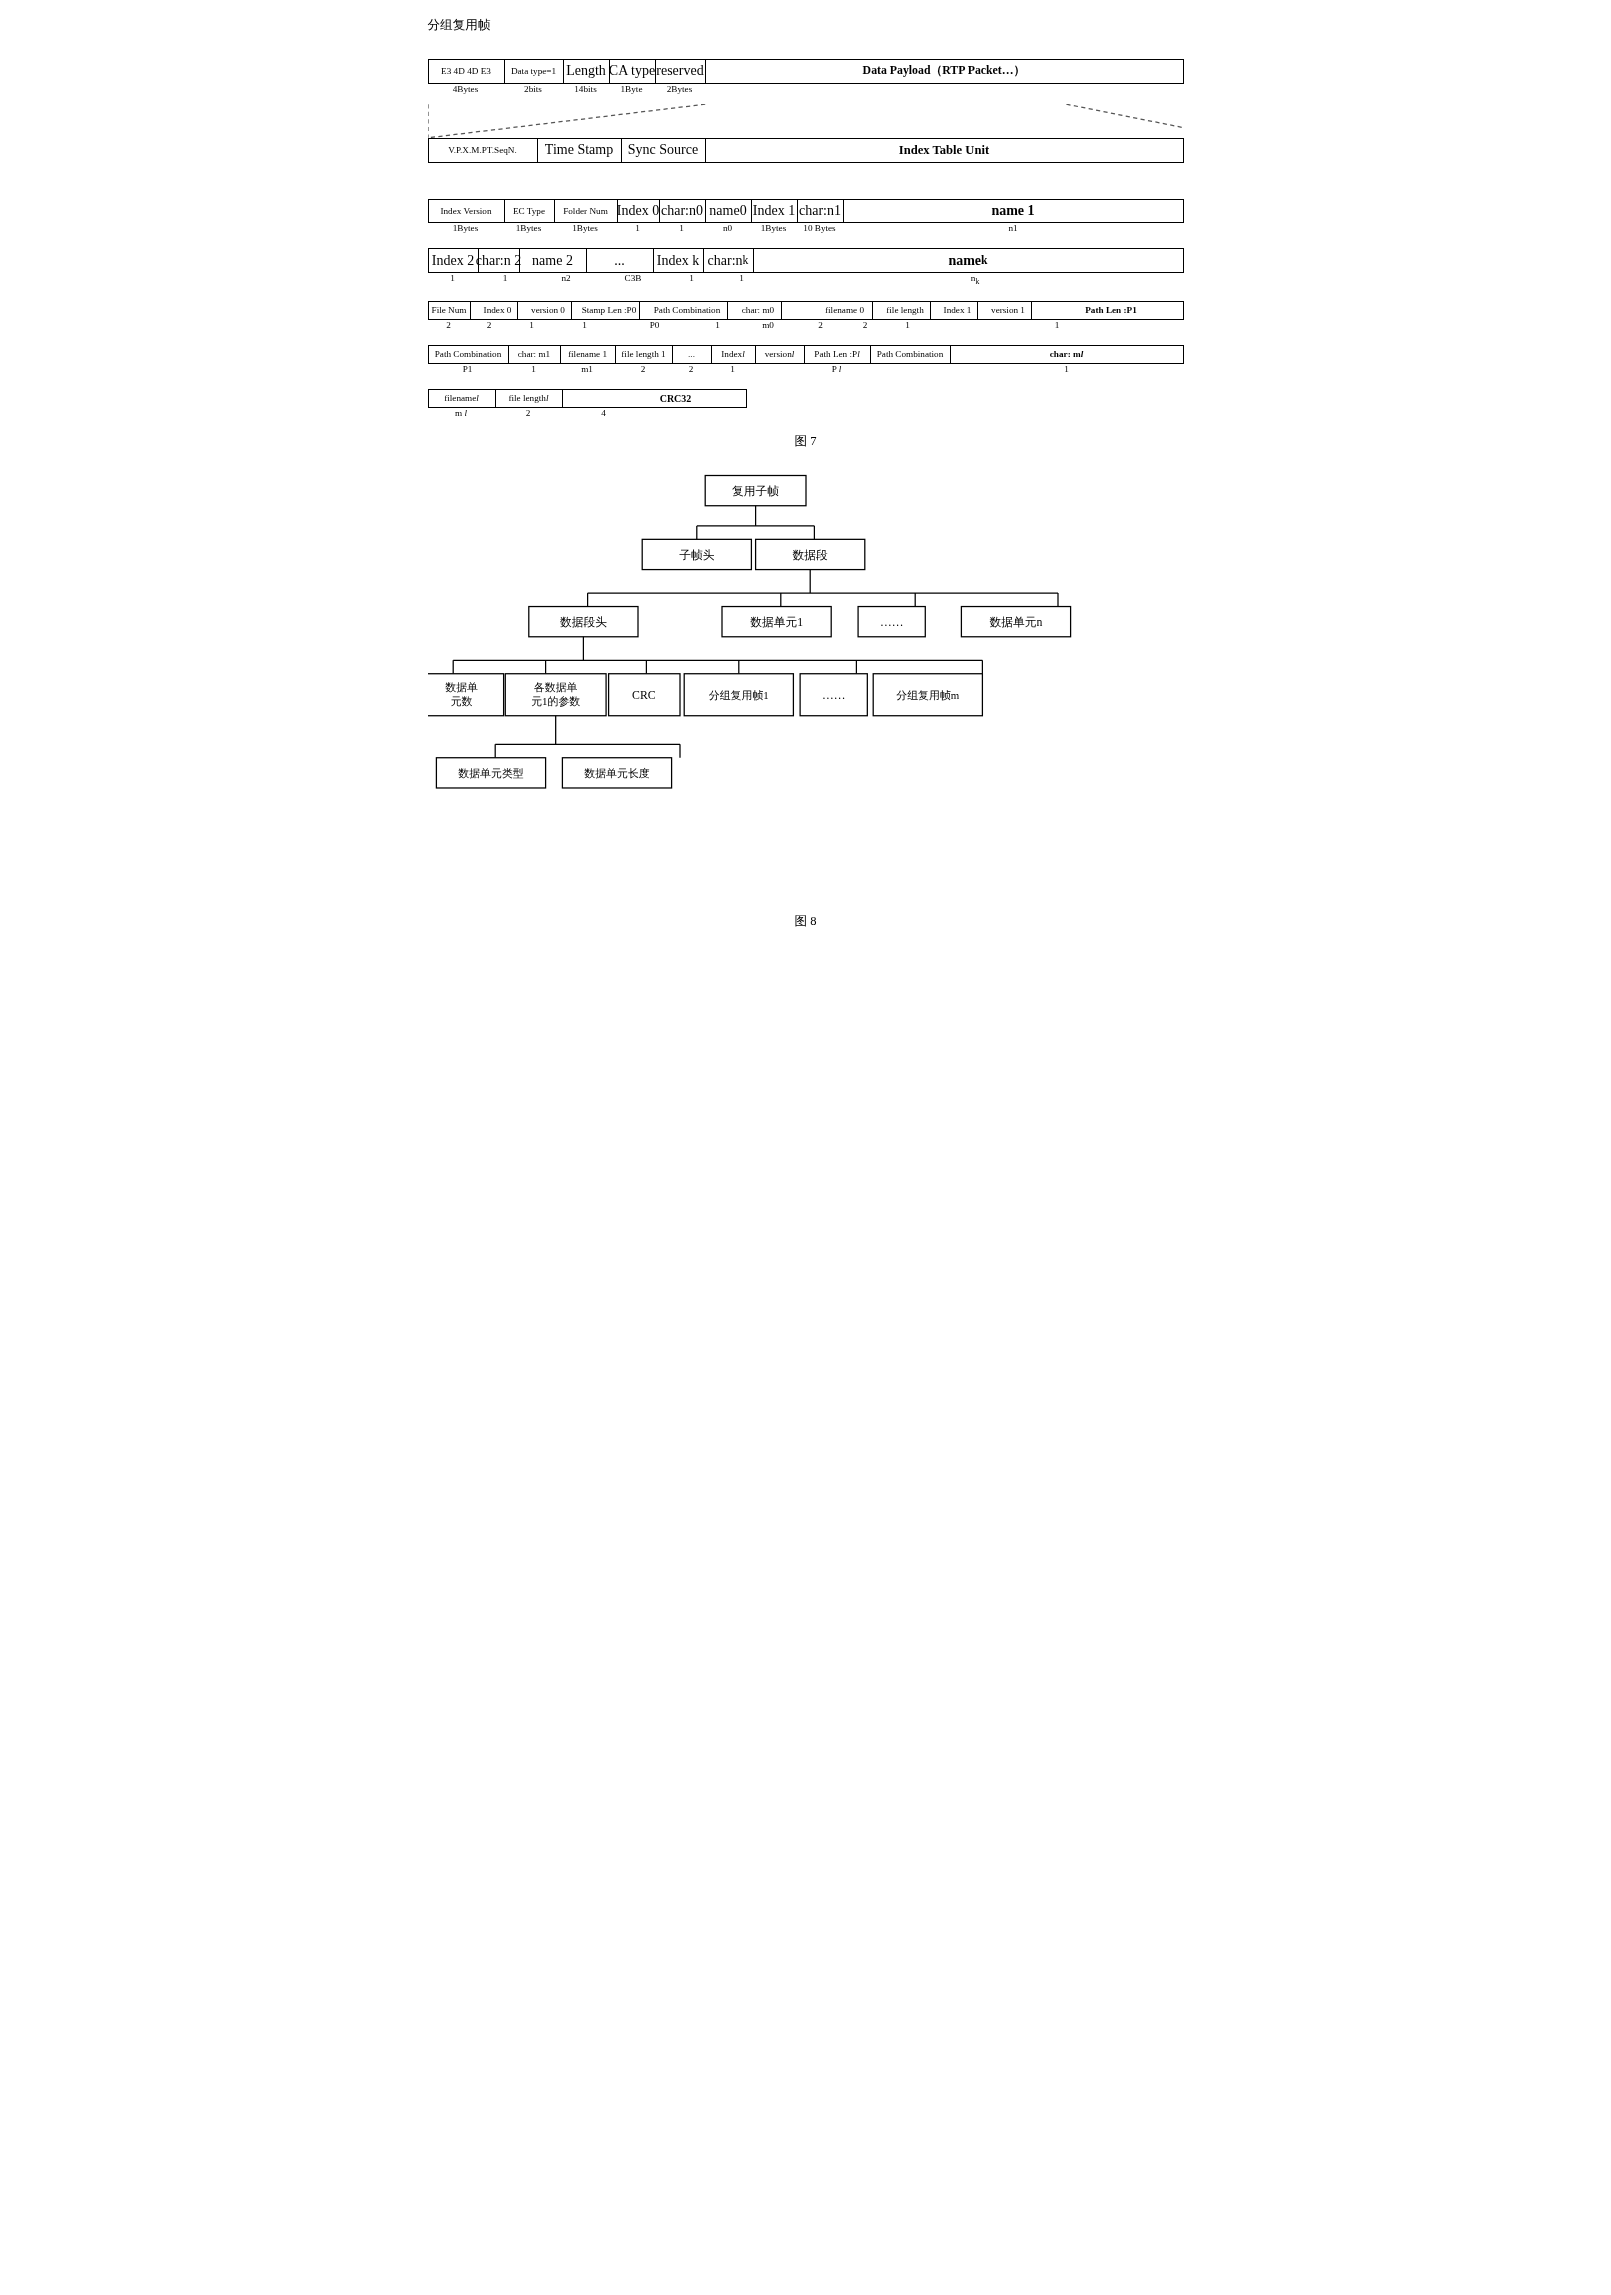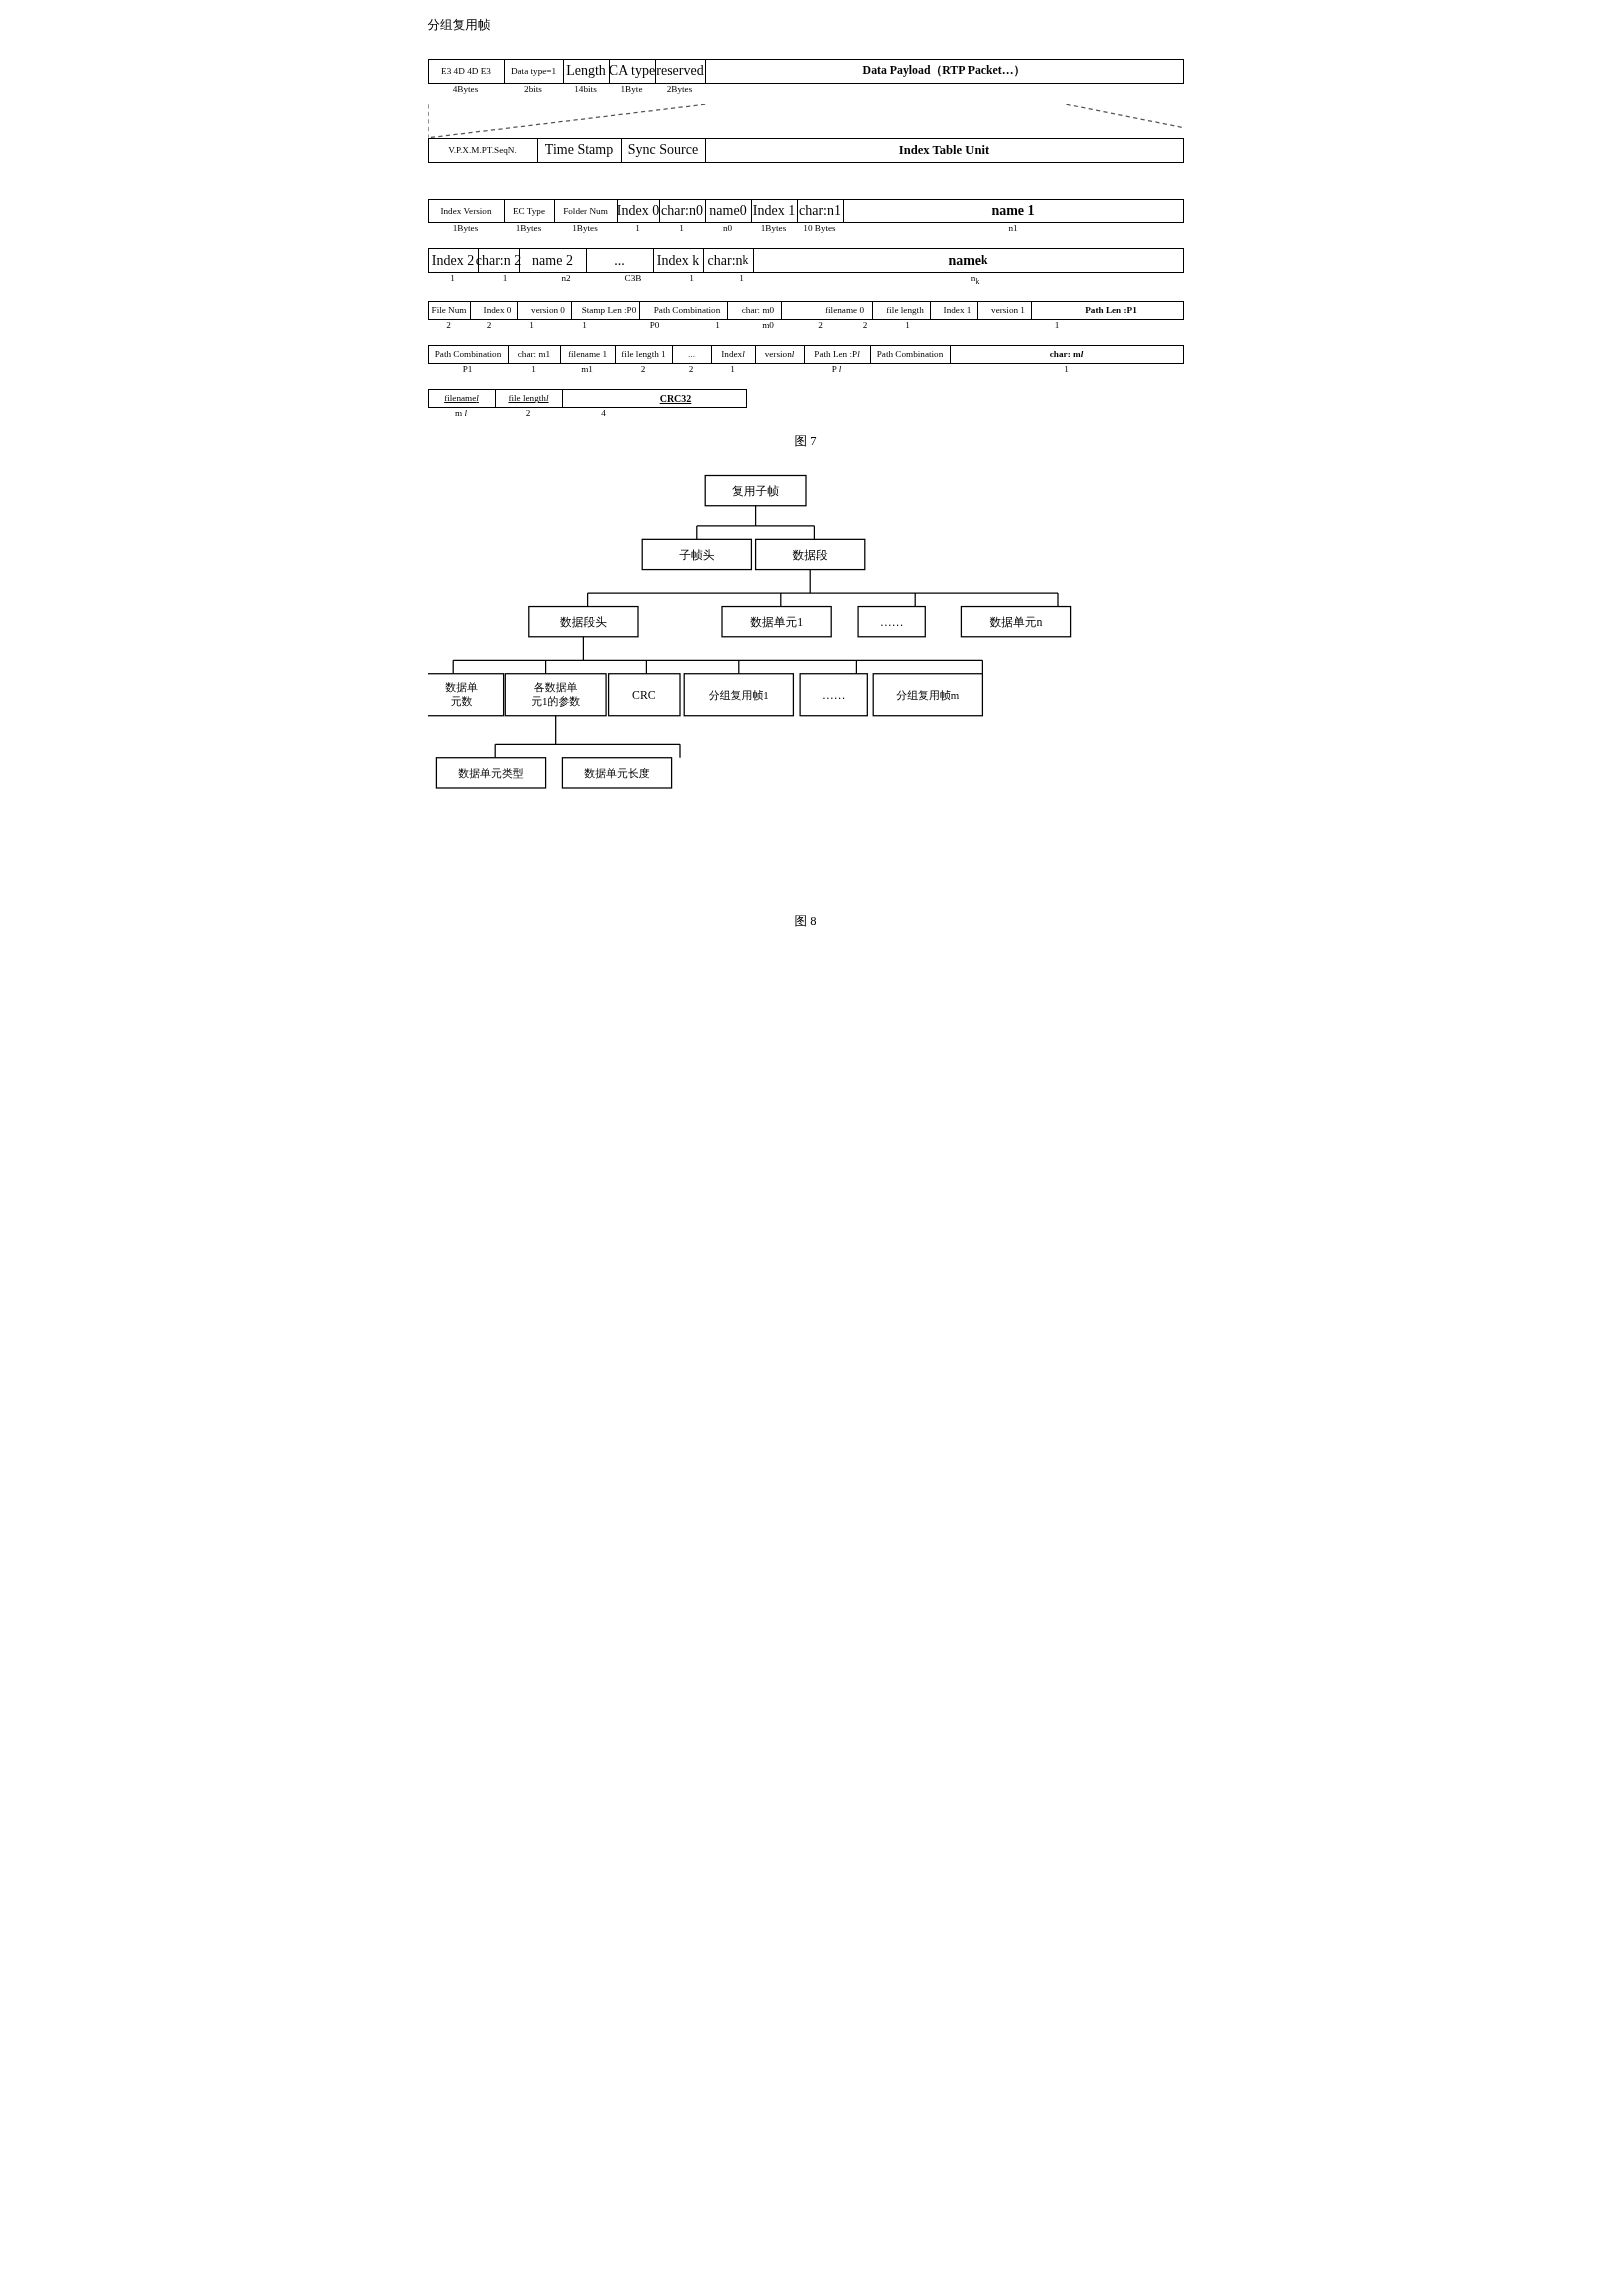--- a/index.html
+++ b/index.html
@@ -204,21 +204,21 @@
     <div class="lbl" style="width:39px;">2</div>
     <div class="lbl" style="width:44px;">1</div>
     <div class="lbl" style="width:49px;"></div>
     <div class="lbl" style="width:66px;">P <i>l</i></div>
     <div class="lbl" style="width:80px;"></div>
     <div class="lbl" style="flex:1;">1</div>
   </div>
 </div>
 
 <div class="diagram-section">
-  <div class="packet-row" style="width:319px;text-decoration:underline;">
+  <div class="packet-row" style="width:319px;">
     <div class="cell" style="width:67px; font-size:9.2px;">filename <i>l</i></div>
     <div class="cell" style="width:67px; font-size:9.2px;">file length <i>l</i></div>
     <div class="cell cell-wide" style="font-size:10px;padding-left:48px;">CRC32</div>
   </div>
   <div class="labels-row">
     <div class="lbl" style="width:67px;">m <i>l</i></div>
     <div class="lbl" style="width:67px;">2</div>
     <div class="lbl" style="width:84px;">4</div>
   </div>
 </div>

